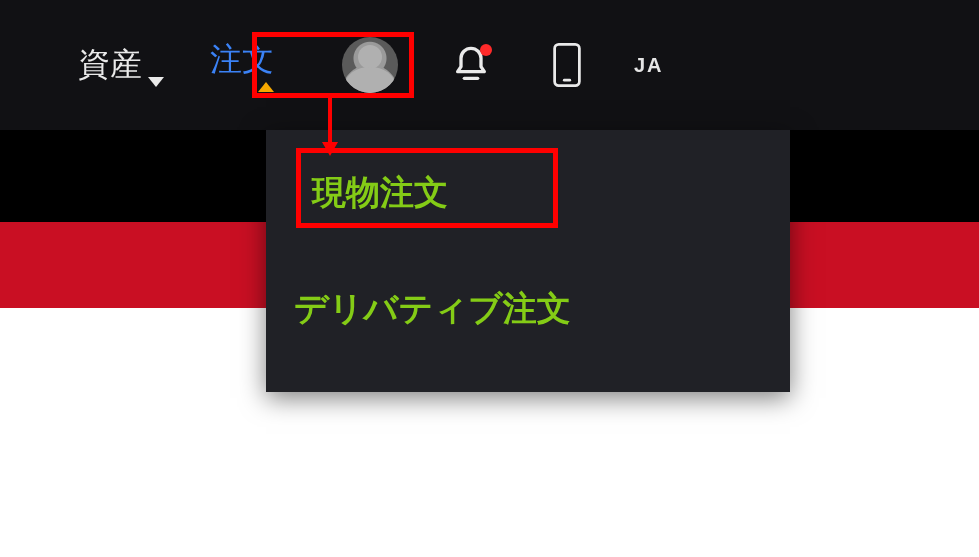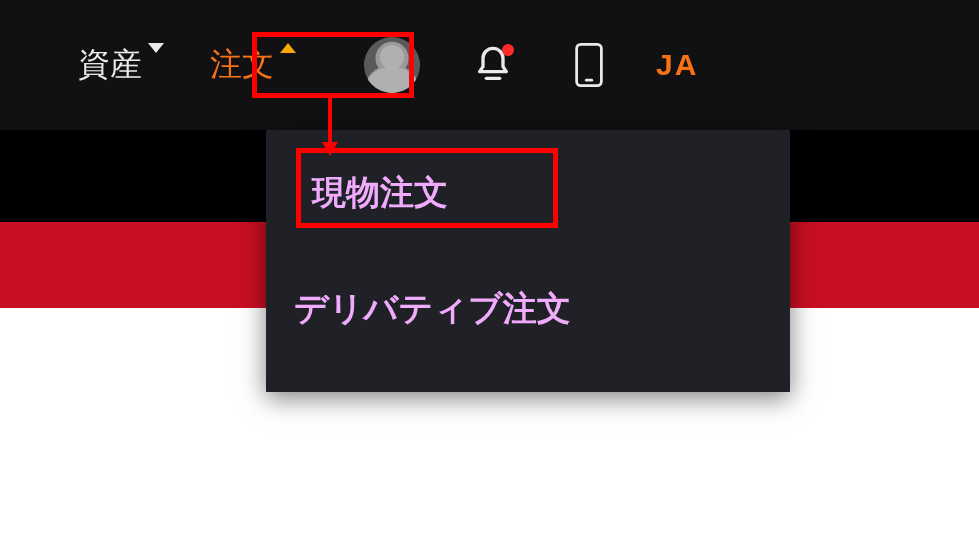--- a/index.html
+++ b/index.html
@@ -16,30 +16,31 @@
       top: 0; left: 0; right: 0;
       height: 130px;
       background: #111114;
       display: flex;
       align-items: center;
       padding: 0 30px 0 60px;
       gap: 10px;
     }
     .nav-item {
       display: flex;
-      align-items: flex-start;
+      align-items: flex-end;
       color: #eaeaea;
       font-size: 32px;
       font-weight: 500;
       padding: 10px 18px;
       cursor: pointer;
       white-space: nowrap;
     }
     .nav-item.active {
-      color: #f97316;
+      color: #3b82f6;
+      flex-direction: column;
     }
     .caret-down {
       margin-left: 6px;
       width: 0; height: 0;
       border-left: 8px solid transparent;
       border-right: 8px solid transparent;
       border-top: 10px solid #eaeaea;
       display: inline-block;
     }
     .caret-up {
@@ -99,22 +100,22 @@
     .bell-svg { width: 40px; height: 40px; }
     .notif-dot {
       position: absolute;
       top: 14px; right: 14px;
       width: 12px; height: 12px;
       background: #ff2a2a;
       border-radius: 50%;
     }
     .phone-svg { width: 28px; height: 44px; }
     .lang {
-      color: #f97316;
-      font-size: 30px;
+      color: #e5e5e5;
+      font-size: 20px;
       font-weight: 700;
       letter-spacing: 2px;
       padding: 10px 14px;
       cursor: pointer;
     }
     .black-strip {
       position: absolute;
       top: 130px; left: 0; right: 0;
       height: 92px;
       background: #000;
@@ -128,21 +129,21 @@
     .dropdown {
       position: absolute;
       top: 130px;
       left: 266px;
       width: 524px;
       background: #202126;
       padding: 14px 0 34px 0;
       box-shadow: 0 6px 24px rgba(0,0,0,.5);
     }
     .dd-item {
-      color: #f0abfc;
+      color: #84cc16;
       font-size: 34px;
       font-weight: 600;
       padding: 26px 46px;
       cursor: pointer;
     }
     .dd-item + .dd-item { margin-top: 18px; padding-left: 28px; }
     .highlight-spot {
       top: 148px; left: 296px;
       width: 262px; height: 80px;
     }

